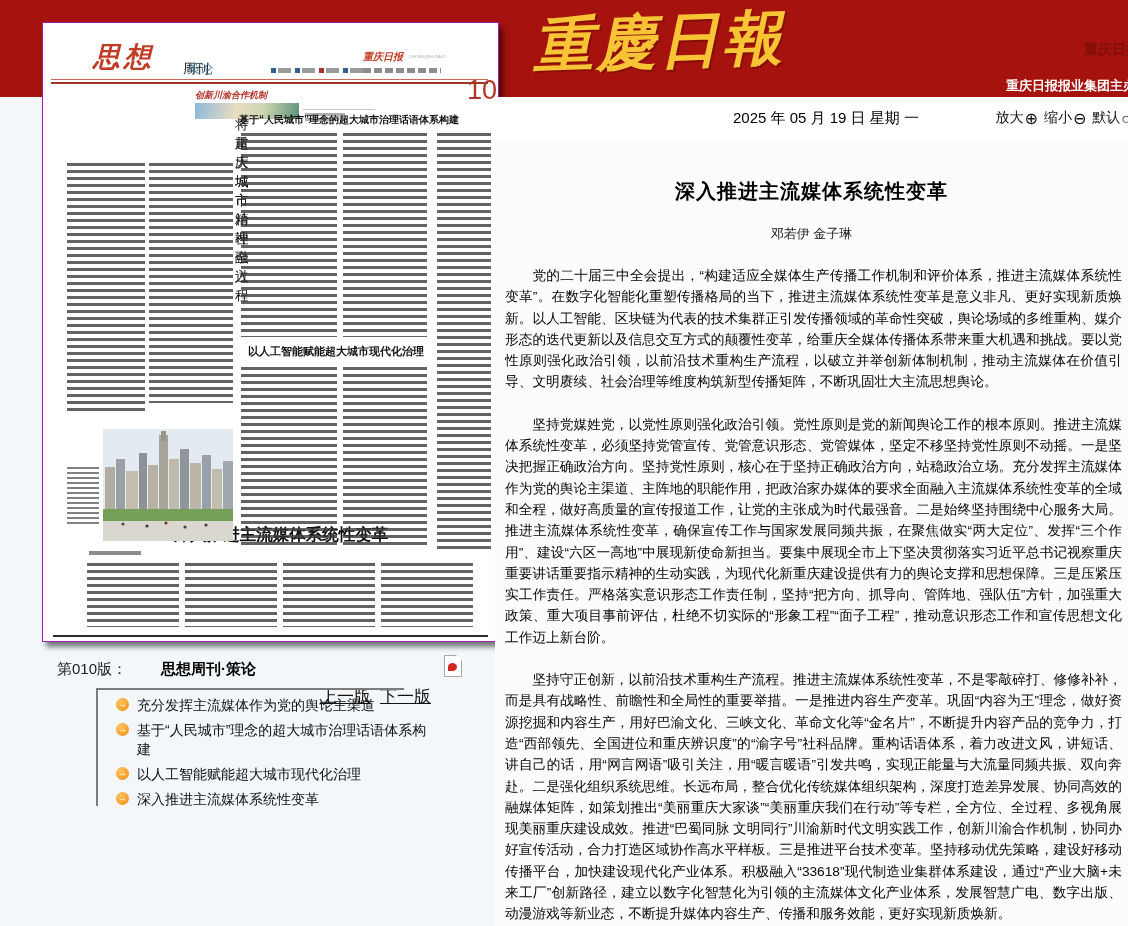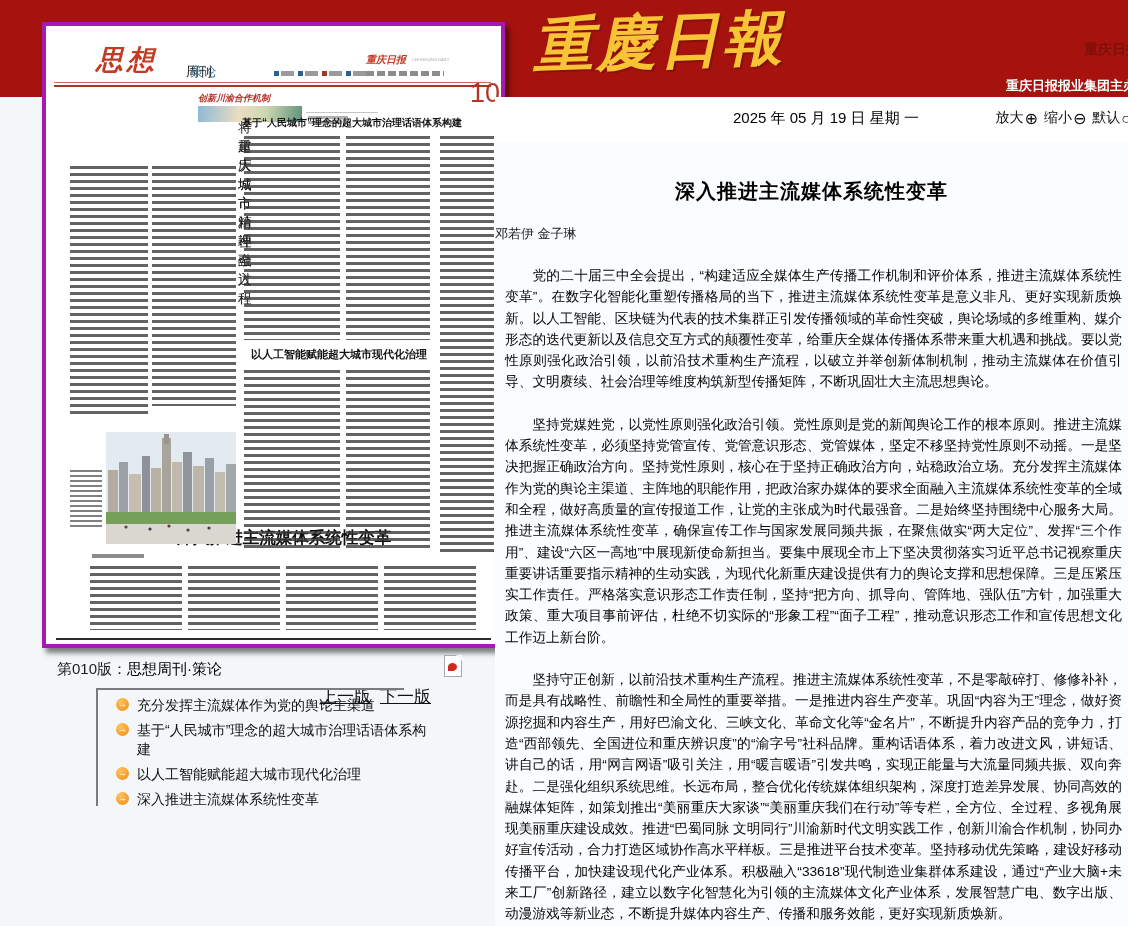--- a/index.html
+++ b/index.html
@@ -28,31 +28,31 @@
   .nav-prev{left:12px;}
   .nav-next{left:96px;}
   .nav-tri{font-size:11px;color:#222;}
   .nav-date{position:absolute;left:238px;top:12px;font-size:15px;font-weight:normal;color:#000;white-space:nowrap;}
   .nav-zoom{position:absolute;right:-9px;top:12px;font-size:14px;color:#111;white-space:nowrap;}
   .nav-zoom .zlabel{cursor:pointer;}
   .zicon{font-size:16px;vertical-align:-2px;margin:0 6px 0 1px;cursor:pointer;}
 
   
   .art-title{margin:36px 8px 0;text-align:center;font-size:20px;font-weight:bold;color:#000;letter-spacing:1px;}
-  .art-authors{margin:20px 0 0;font-size:13px;color:#1a1a1a;}
+  .art-authors{margin:20px 0 0;text-align:center;font-size:13px;color:#1a1a1a;}
   .art-body{margin:22px 6px 0 10px;}
   .art-body p{
     margin:0 0 21px;font-size:13.7px;line-height:21.3px;color:#050505;
     text-align:justify;text-indent:2em;
   }
 
   
   .thumb{
     position:absolute;left:42px;top:-75px;width:455px;height:618px;background:#fff;
-    border:4px solid #a21caf;box-shadow:4px 5px 5px rgba(0,0,0,.5);cursor:pointer;
+    border:1px solid #a21caf;box-shadow:4px 5px 5px rgba(0,0,0,.5);cursor:pointer;
   }
   .thumb *{position:absolute;}
   .t-brand{left:50px;top:16px;font-family:"DejaVu Serif",serif;font-weight:bold;font-style:italic;font-size:27px;color:#c23b24;letter-spacing:4px;}
   .t-edition{left:140px;top:37px;font-size:13px;color:#111;white-space:nowrap;}
   .t-edition b{font-weight:normal;}
   .t-edition .blue{color:#3d7090;}
   .t-navsq{left:228px;top:44px;width:90px;height:8px;}
   .t-navsq i{top:1px;width:5px;height:5px;}
   .t-navsq em{top:1px;width:13px;height:5px;background:#9a9a9a;}
   .t-paper{left:320px;top:27px;font-family:"DejaVu Serif",serif;font-style:italic;font-weight:bold;font-size:10px;color:#c23b24;white-space:nowrap;}
@@ -82,21 +82,21 @@
   .byl{left:46px;top:528px;width:52px;height:4px;background:#8c8c8c;}
   .b1{left:44px;top:540px;width:92px;height:64px;}
   .b2{left:142px;top:540px;width:92px;height:64px;}
   .b3{left:240px;top:540px;width:92px;height:64px;}
   .b4{left:338px;top:540px;width:92px;height:64px;}
   .t-botrule{left:10px;top:612px;width:435px;height:2px;background:#2b2b2b;}
   .t-photo{left:60px;top:406px;width:130px;height:112px;}
 
   
   .page-line{position:absolute;left:57px;top:563px;font-size:15px;color:#1c1c1c;white-space:nowrap;}
-  .page-line .sec{font-weight:normal;color:#000;}
+  .page-line .sec{font-weight:bold;color:#000;margin-left:34px;}
   .page-links{position:absolute;left:320px;top:588px;font-size:17px;white-space:nowrap;}
   .page-links span{color:#111;text-decoration:underline;cursor:pointer;margin-right:9px;}
   .pdf{position:absolute;left:444px;top:558px;width:16px;height:20px;background:#fff;border:1px solid #a9a9a9;cursor:pointer;}
   .pdf:before{content:"";position:absolute;right:-1px;top:-1px;border-style:solid;border-width:0 6px 6px 0;border-color:transparent #f3f7fa transparent #d0281e;}
   .pdf:after{content:"";position:absolute;left:3px;top:7px;width:9px;height:8px;background:#d0281e;border-radius:50% 50% 50% 0;}
   .list-hline{position:absolute;left:96px;top:591px;width:308px;height:2px;background:#7b7b7b;}
   .list-vline{position:absolute;left:96px;top:591px;width:2px;height:118px;background:#7b7b7b;}
   .art-list{position:absolute;left:116px;top:599px;width:322px;margin:0;padding:0;list-style:none;}
   .art-list li{position:relative;padding-left:21px;margin-bottom:6px;font-size:14px;line-height:19px;color:#101010;cursor:pointer;}
   .bullet{

